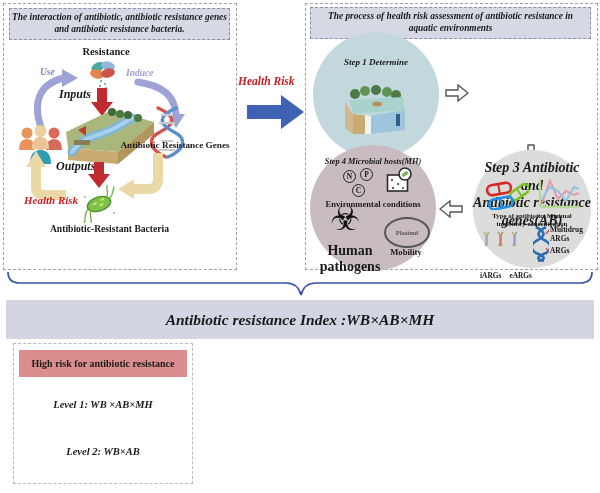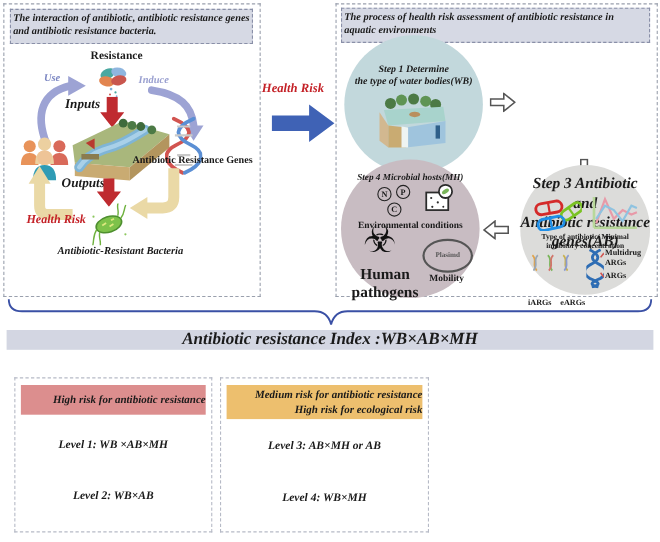--- a/index.html
+++ b/index.html
@@ -1,35 +1,35 @@
 <!DOCTYPE html>
 <html><head>
 <meta charset="utf-8">
 <style>
   html,body{margin:0;padding:0;}
   body{font-family:"Liberation Serif","DejaVu Serif",serif;color:#1a1a1a;background:#fff;}
   #stage{position:relative;width:600px;height:493px;background:#fff;overflow:hidden;}
   .abs{position:absolute;}
   .panel{border:1.6px dashed #9aa0ad;background:#fff;}
-  .panel-header{border:1px dashed #8a90a8;background:#d6d9e4;text-align:left;
+  .panel-header{border:1px dashed #8a90a8;background:#d6d9e4;text-align:center;
     font-weight:bold;font-style:italic;font-size:9.4px;line-height:1.25;padding:3px 2px;}
   .bi{font-weight:bold;font-style:italic;}
   .b{font-weight:bold;}
   .i{font-style:italic;}
   .ctr{text-align:center;}
   .red{color:#c42127;}
   .lbl{font-size:9.3px;font-weight:bold;}
   .circle{border-radius:50%;position:absolute;}
   .npc{display:inline-flex;align-items:center;justify-content:center;width:11px;height:11px;
     border:1.2px solid #222;border-radius:50%;font-size:7.5px;font-weight:bold;background:transparent;}
   .plasmid{border:2px solid #555;border-radius:50%;display:flex;align-items:center;justify-content:center;
     font-size:6.5px;font-weight:bold;color:#555;}
   .risk-box{border:1.6px dashed #b6bac6;background:#fff;}
-  .risk-header{margin:6px 5px 0 5px;text-align:center;font-weight:bold;font-style:italic;
-    font-size:10px;line-height:1.3;display:flex;flex-direction:column;justify-content:center;align-items:flex-end;}
+  .risk-header{margin:6px 5px 0 5px;text-align:center;font-weight:bold;
+    font-size:10px;line-height:1.3;display:flex;flex-direction:column;justify-content:center;}
   .level{font-weight:bold;font-style:italic;font-size:10.5px;text-align:center;}
   .index-bar{background:#d3d6e2;display:flex;align-items:center;justify-content:center;
     font-weight:bold;font-style:italic;font-size:15.5px;}
   .s3lbl{font-size:7.4px;font-weight:bold;line-height:1.2;}
 </style>
 </head>
 <body>
 
 <div id="stage">
 
@@ -129,35 +129,34 @@
         <line x1="24" y1="16" x2="27" y2="15.5" stroke="#dde87e" stroke-width="1.6"></line>
         <path d="M9,20 C4,24 4,28 1,33" fill="none" stroke="#6fb23f" stroke-width="1.3"></path>
         <path d="M11,23 C8,28 10,31 7,36" fill="none" stroke="#6fb23f" stroke-width="1.3"></path>
         <path d="M33,17 C38,14 38,10 41,7" fill="none" stroke="#6fb23f" stroke-width="1.3"></path>
         <path d="M31,14 C34,10 32,7 35,3" fill="none" stroke="#6fb23f" stroke-width="1.3"></path>
       </g>
       <circle cx="7" cy="12" r="1" fill="#8cc75e"></circle>
         <circle cx="36" cy="28" r="1" fill="#8cc75e"></circle>
     </svg>
 
-    <div class="abs lbl ctr" style="left:28px;top:219px;width:155px;font-size:9.6px;font-style:italic;">Antibiotic-Resistant Bacteria</div>
+    <div class="abs lbl ctr" style="left:28px;top:219px;width:155px;font-size:9.6px;">Antibiotic-Resistant Bacteria</div>
   </div>
 
   <div class="abs bi red" style="left:238px;top:75px;font-size:11.5px;">Health Risk</div>
   <svg class="abs" style="left:247px;top:94px;" width="58" height="36" viewBox="0 0 58 36">
     <polygon points="0,11 34,11 34,1 57,18 34,35 34,25 0,25" fill="#3f62b5"></polygon>
   </svg>
 
   <div class="abs panel" style="left:305px;top:3px;width:291px;height:265px;">
     <div class="abs panel-header" style="left:4px;top:3px;width:275px;">The process of health risk assessment of antibiotic resistance in aquatic environments</div>
 
     <div class="circle" style="left:7px;top:28px;width:126px;height:126px;background:#c2d8dc;">
       <div class="abs bi ctr" style="left:0;top:25px;width:100%;font-size:9px;line-height:1.25;">
         <div>Step 1 Determine</div>
-        <div>the type of water bodies(WB)</div>
       </div>
       <svg class="abs" style="left:28px;top:52px;" width="70" height="52" viewBox="0 0 70 52">
         <circle cx="14" cy="10" r="5" fill="#4c7a45"></circle>
           <circle cx="24" cy="7" r="5" fill="#5f9454"></circle>
         <circle cx="35" cy="6" r="5" fill="#4c7a45"></circle>
           <circle cx="46" cy="8" r="5" fill="#5f9454"></circle>
           <circle cx="55" cy="11" r="5" fill="#4c7a45"></circle>
         <polygon points="8,16 62,13 64,26 12,30" fill="#a8d3cc"></polygon>
         <ellipse cx="36" cy="20" rx="5" ry="2.5" fill="#b98f5e"></ellipse>
         <polygon points="4,18 12,30 12,50 4,44" fill="#d2b890"></polygon>
@@ -252,36 +251,28 @@
       <div class="plasmid abs" style="left:74px;top:72px;width:42px;height:27px;">Plasimd</div>
       <div class="abs b ctr" style="left:2px;top:98px;width:76px;font-size:14px;">Human pathogens</div>
       <div class="abs b ctr" style="left:76px;top:102px;width:40px;font-size:8.6px;">Mobility</div>
     </div>
   </div>
 
   <svg class="abs" style="left:0;top:268px;" width="600" height="34" viewBox="0 0 600 34">
     <path d="M8,4 Q8,15 20,15 L286,15 Q298,15 301,27 Q304,15 316,15 L580,15 Q592,15 592,4" fill="none" stroke="#3a50a5" stroke-width="1.7"></path>
   </svg>
 
-  <div class="abs index-bar" style="left:6px;top:300px;width:588px;height:18px;">
+  <div class="abs index-bar" style="left:6px;top:300px;width:588px;height:39px;">
     <span>Antibiotic resistance Index :WB×AB×MH</span>
   </div>
 
   <div class="abs risk-box" style="left:13px;top:343px;width:178px;height:139px;">
     <div class="risk-header" style="background:#dc8e8e;height:27px;">
       <div>High risk for antibiotic resistance</div>
       <div></div>
     </div>
     <div class="level" style="margin-top:22px;">Level 1: WB ×AB×MH</div>
     <div class="level" style="margin-top:36px;">Level 2: WB×AB</div>
   </div>
 
-  <div class="abs risk-box" style="left:200px;top:343px;width:188px;height:139px;">
-    <div class="risk-header" style="background:#edbf6e;height:31px;">
-      <div>Medium risk for antibiotic resistance</div>
-      <div>High risk for ecological risk</div>
-    </div>
-    <div class="level" style="margin-top:19px;">Level 3: AB×MH or AB</div>
-    <div class="level" style="margin-top:36px;">Level 4: WB×MH</div>
-  </div>
 
 
 </div>
 
 </body></html>

